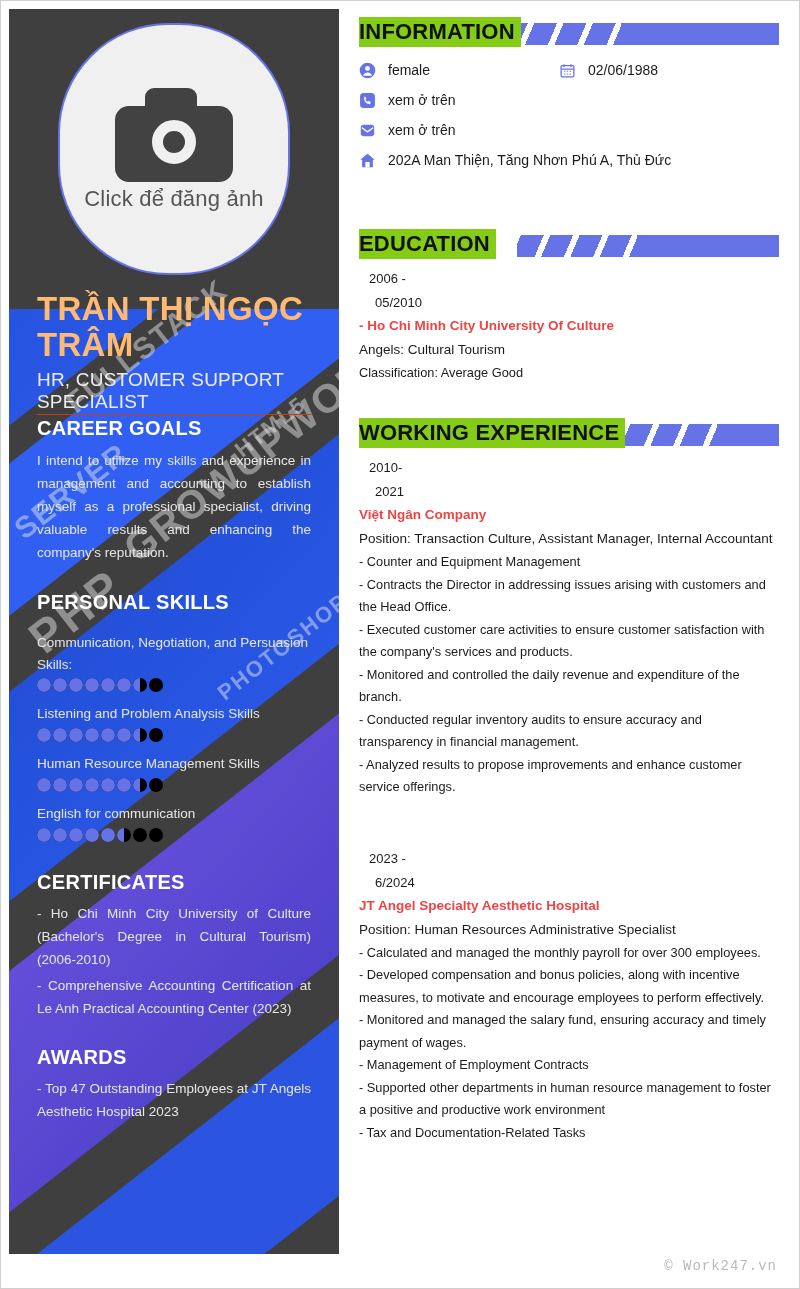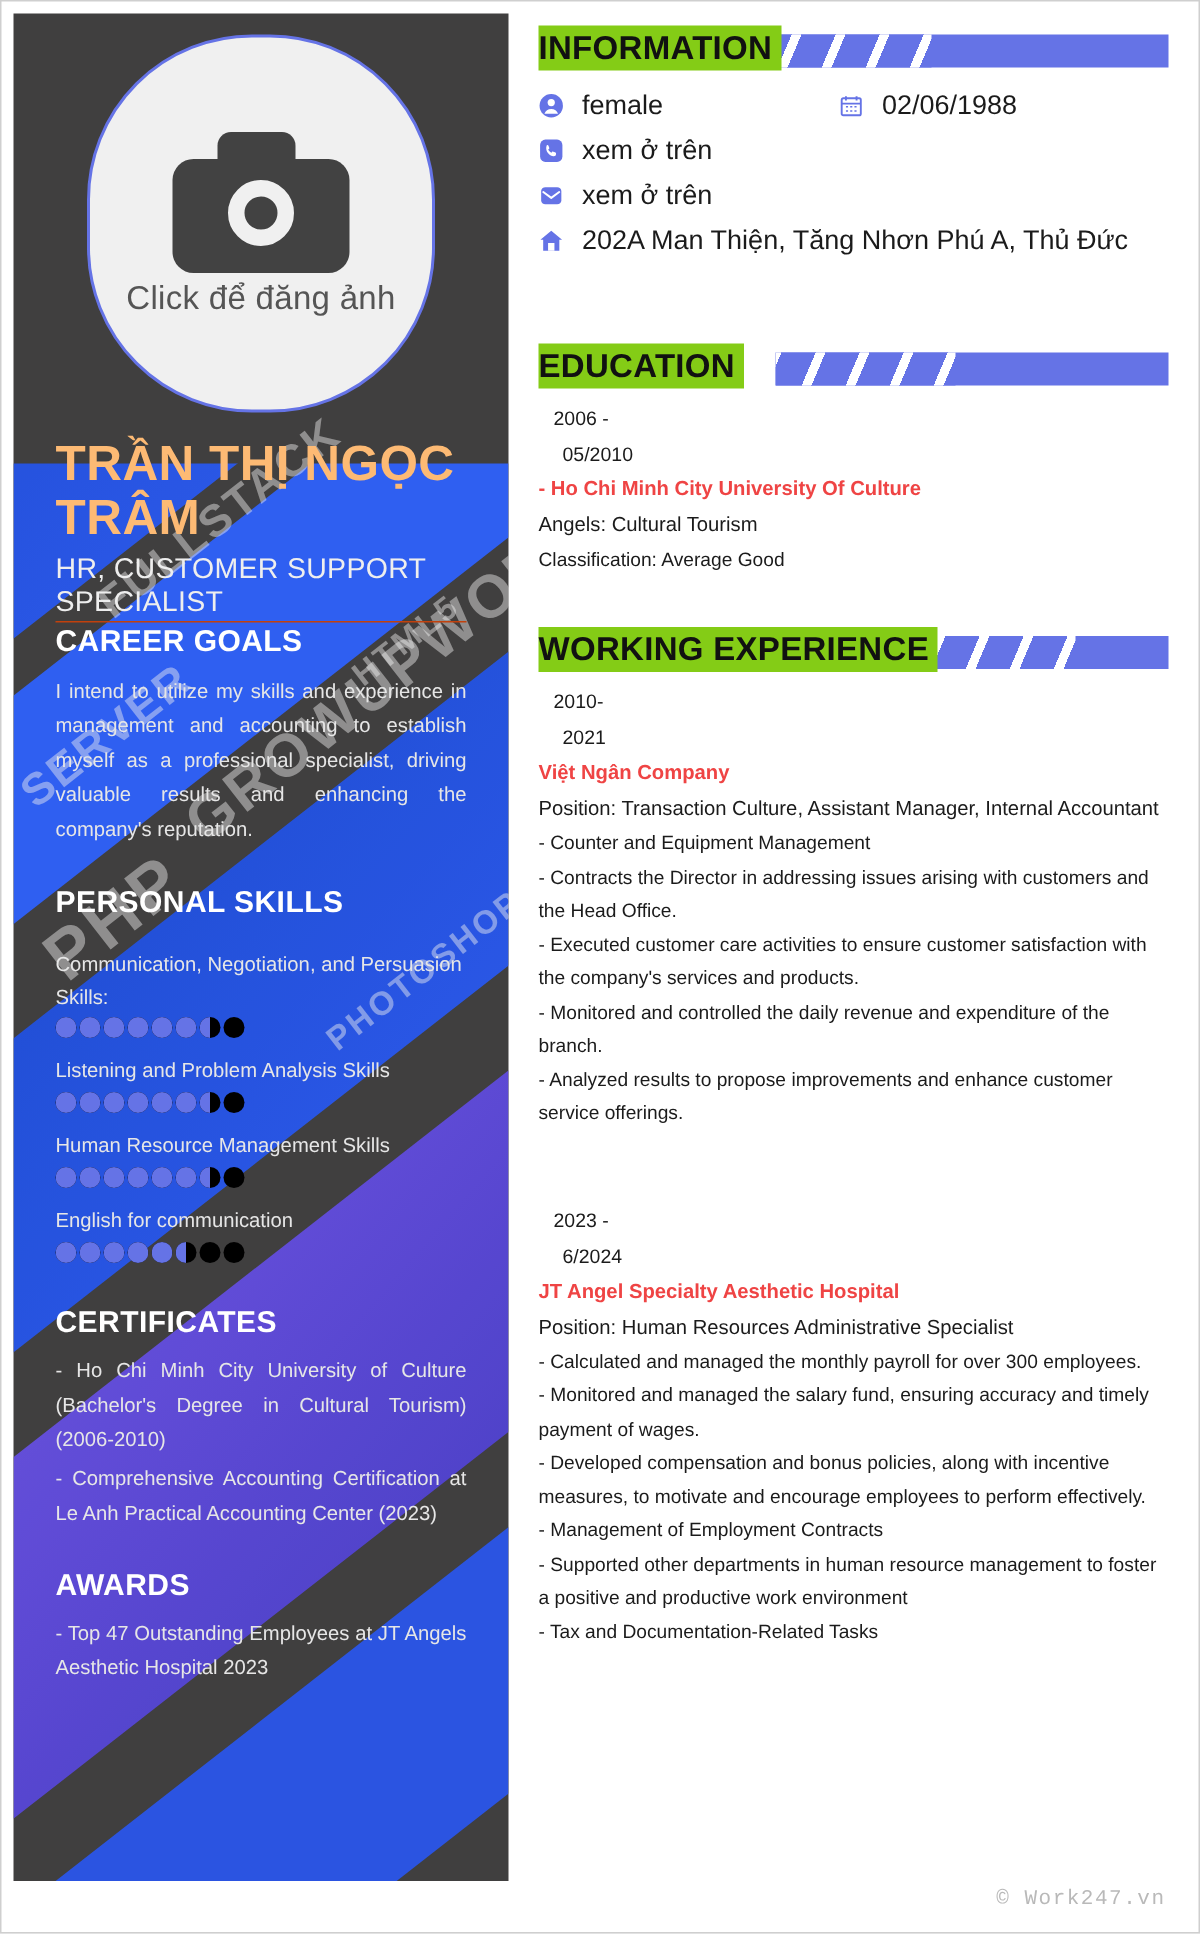--- a/index.html
+++ b/index.html
@@ -208,21 +208,21 @@
   .info-grid {
     margin-top: 10px;
     display: grid;
     grid-template-columns: 200px 1fr;
     row-gap: 4px;
   }
   .info-row {
     display: flex;
     align-items: center;
     gap: 12px;
-    font-size: 18px;
+    font-size: 14px;
     color: #1b1b1b;
     min-height: 26px;
   }
   .info-row.wide { grid-column: 1 / span 2; }
   .ic {
     width: 17px; height: 17px;
     flex: 0 0 17px;
     color: #6573E6;
     display: block;
   }
@@ -534,31 +534,32 @@
     <div id="experience-list">
         <div class="entry">
           <div class="dates">2010-</div>
           <div class="dates" style="padding-left: 16px;">2021</div>
           <div class="org">Việt Ngân Company</div>
           <div class="line">Position: Transaction Culture, Assistant Manager, Internal Accountant</div>
           <div class="line sm">- Counter and Equipment Management</div>
           <div class="line sm">- Contracts the Director in addressing issues arising with customers and the Head Office.</div>
           <div class="line sm">- Executed customer care activities to ensure customer satisfaction with the company's services and products.</div>
           <div class="line sm">- Monitored and controlled the daily revenue and expenditure of the branch.</div>
+          <div class="line sm">- Conducted regular inventory audits to ensure accuracy and transparency in financial management.</div>
           <div class="line sm">- Analyzed results to propose improvements and enhance customer service offerings.</div>
         </div>
         <div class="spacer-block"></div>
         <div class="entry">
           <div class="dates">2023 -</div>
           <div class="dates" style="padding-left: 16px;">6/2024</div>
           <div class="org">JT Angel Specialty Aesthetic Hospital</div>
           <div class="line">Position: Human Resources Administrative Specialist</div>
           <div class="line sm">- Calculated and managed the monthly payroll for over 300 employees.</div>
+          <div class="line sm">- Developed compensation and bonus policies, along with incentive measures, to motivate and encourage employees to perform effectively.</div>
           <div class="line sm">- Monitored and managed the salary fund, ensuring accuracy and timely payment of wages.</div>
-          <div class="line sm">- Developed compensation and bonus policies, along with incentive measures, to motivate and encourage employees to perform effectively.</div>
           <div class="line sm">- Management of Employment Contracts</div>
           <div class="line sm">- Supported other departments in human resource management to foster a positive and productive work environment</div>
           <div class="line sm">- Tax and Documentation-Related Tasks</div>
         </div>
       </div>
 
   </div>
 
   <div class="footer">© Work247.vn</div>
 </div>

